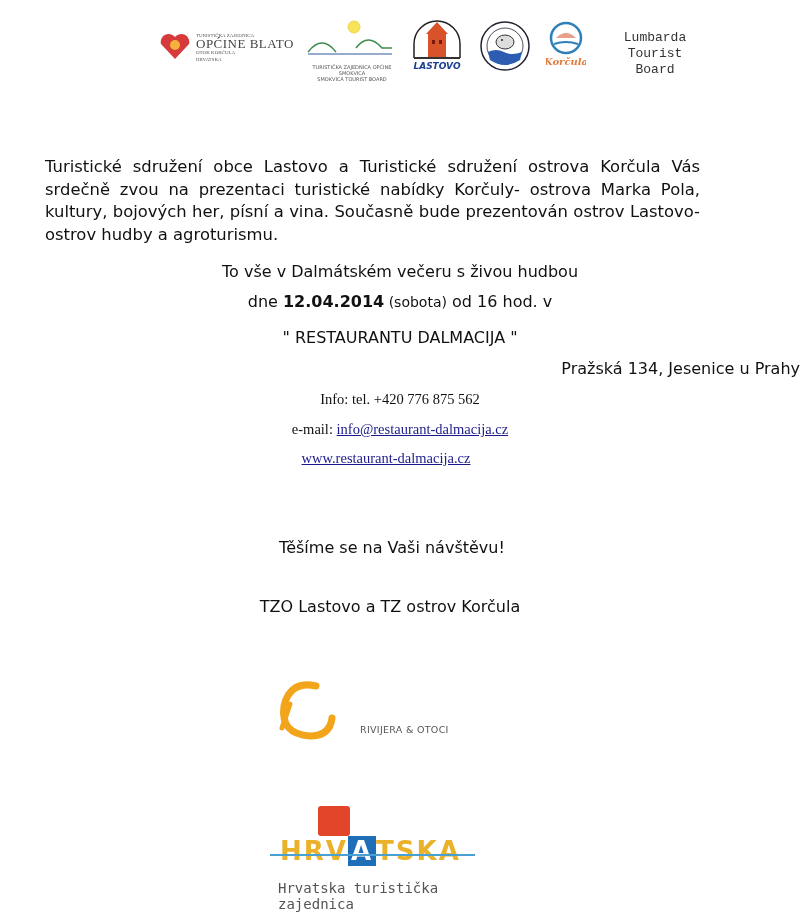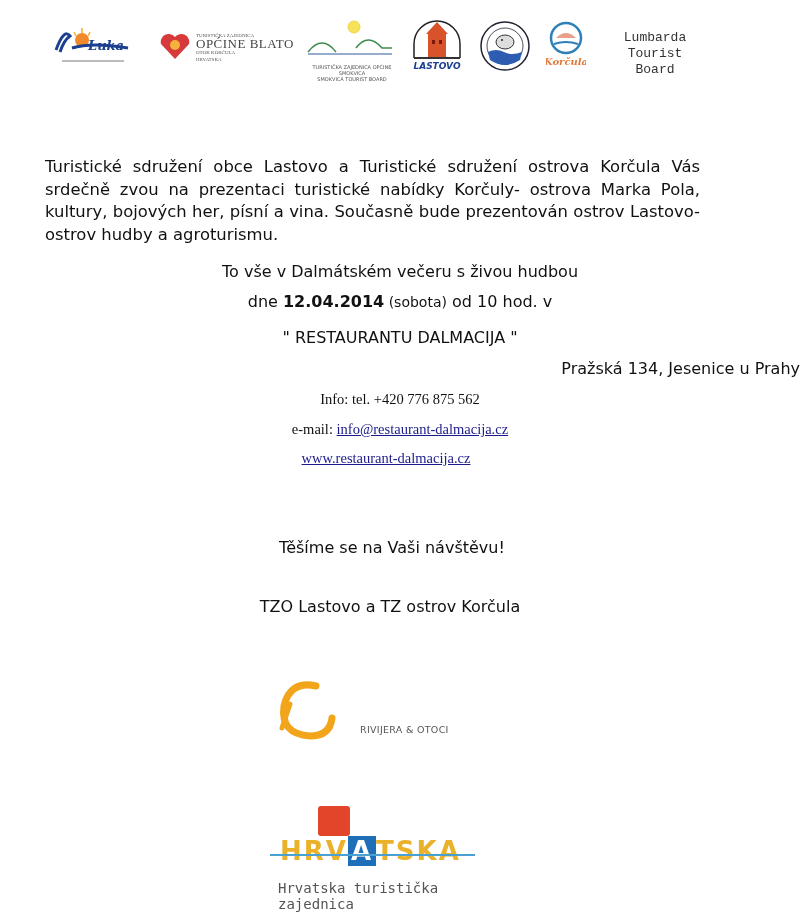--- a/index.html
+++ b/index.html
@@ -11,30 +11,20 @@
   .c16{font-size:16px;}
   .serif{font-family:"Liberation Serif","DejaVu Serif",serif;font-size:14.5px;}
   a.link{color:#1a1a8a;text-decoration:underline;font-family:Liberation Serif, serif;}
   .small-muted{font-size:5px;color:#555;}
 </style>
 </head>
 <body>
 
 <div class="logos">
 
-  <div class="logo" style="left:4px;width:84px;height:52px;">
-    <svg width="84" height="52" viewBox="0 0 84 52">
-      <circle cx="30" cy="22" r="7" fill="#f08a2a"></circle>
-      <path d="M22 14 l2 4 M30 10 l0 5 M38 14 l-2 4" stroke="#f2b233" stroke-width="1.5"></path>
-      <path d="M4 32 q8 -22 14 -14 q-6 4 -10 16" fill="none" stroke="#1c3f8f" stroke-width="3"></path>
-      <path d="M20 30 q20 -6 56 0" fill="none" stroke="#1c3f8f" stroke-width="3"></path>
-      <text x="36" y="32" font-family="DejaVu Serif, serif" font-style="italic" font-weight="bold" font-size="13" fill="#1c3f8f">Luka</text>
-      <rect x="10" y="42" width="62" height="2" fill="#bbb"></rect>
-    </svg>
-  </div>
 
   <div class="logo" style="left:110px;top:14px;width:140px;height:30px;">
     <svg width="34" height="28" viewBox="0 0 34 28" style="position:absolute;left:0;top:0;">
       <path d="M17 27 L3 12 A8 8 0 0 1 17 5 A8 8 0 0 1 31 12 Z" fill="#d73a3a"></path>
       <circle cx="17" cy="13" r="5" fill="#f4b13c"></circle>
     </svg>
     <div style="position:absolute;left:38px;top:0;font-family:'Liberation Serif',serif;color:#555;line-height:7px;">
       <div style="font-size:5px;">TURISTIČKA ZAJEDNICA</div>
       <div style="font-size:13px;letter-spacing:0.5px;color:#444;line-height:10px;">OPĆINE BLATO</div>
       <div style="font-size:5px;">OTOK KORČULA</div>
@@ -87,21 +77,21 @@
   <div class="logo" style="left:562px;top:12px;width:90px;font-family:Liberation Mono, monospace;font-size:13px;line-height:16px;color:#333;text-align:center;">
     <div>Lumbarda</div>
     <div>Tourist Board</div>
   </div>
 </div>
 
 <div class="body-text">Turistické sdružení obce Lastovo a Turistické sdružení ostrova Korčula Vás srdečně zvou na prezentaci turistické nabídky Korčuly- ostrova Marka Pola, kultury, bojových her, písní a vina. Současně bude prezentován ostrov Lastovo- ostrov hudby a agroturismu.</div>
 
 <div class="center c16" style="top:262px;">To vše v Dalmátském večeru s živou hudbou</div>
 <div class="center c16" style="top:292px;">
-  <span>dne </span><b>12.04.2014</b><span style="font-size:14px;"> (sobota)</span><span> od 10 hod. v</span>
+  <span>dne </span><b>12.04.2014</b><span style="font-size:14px;"> (sobota)</span><span> od 16 hod. v</span>
 </div>
 <div class="center c16" style="top:328px;">" RESTAURANTU  DALMACIJA "</div>
 <div class="center c16" style="top:359px;text-align:right;">Pražská 134, Jesenice u Prahy</div>
 <div class="center serif" style="top:391px;">Info: tel. +420 776 875 562</div>
 <div class="center serif" style="top:421px;">
   <span>e-mail: </span><a class="link">info@restaurant-dalmacija.cz</a>
 </div>
 <div class="center serif" style="top:450px;left:-14px;">
   <a class="link">www.restaurant-dalmacija.cz</a>
 </div>

